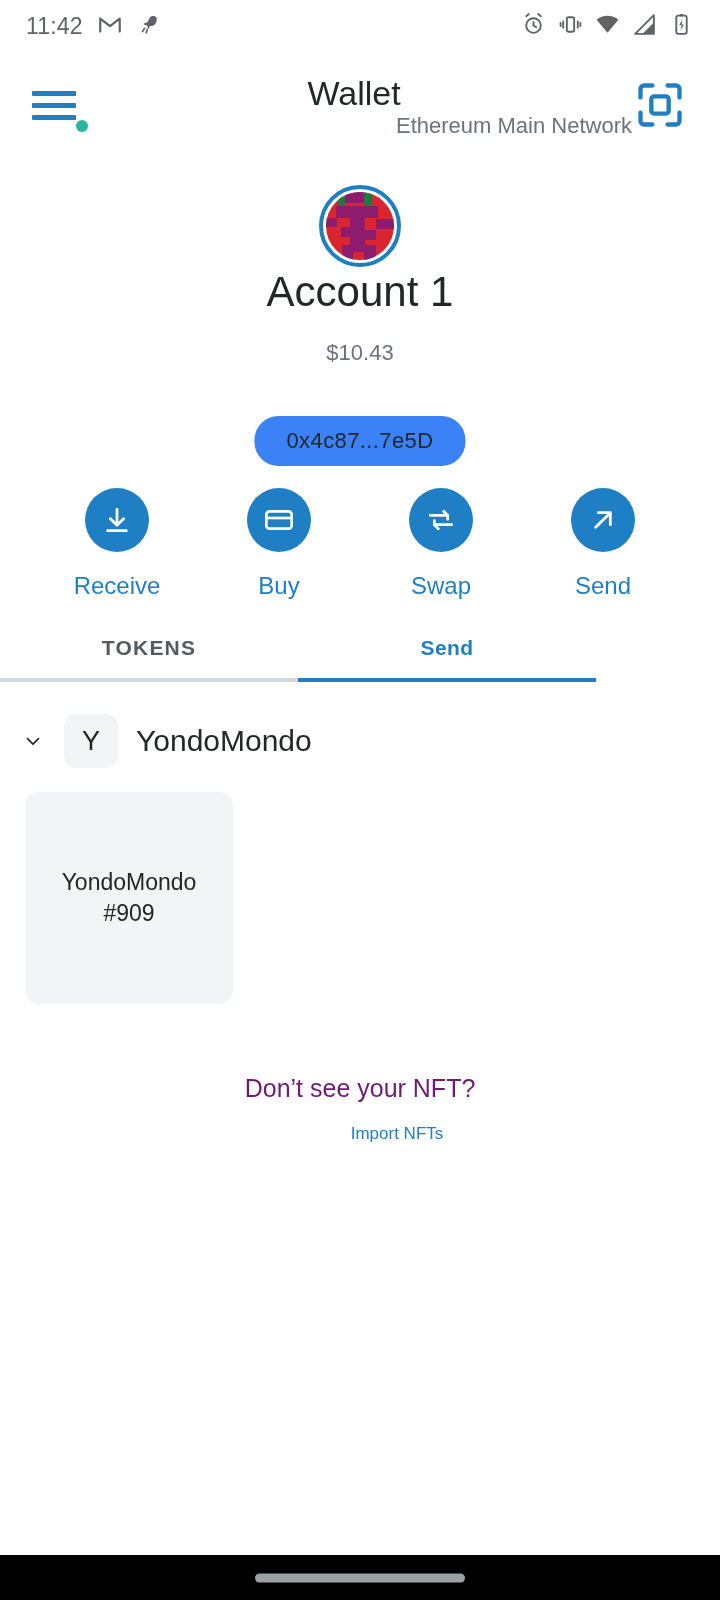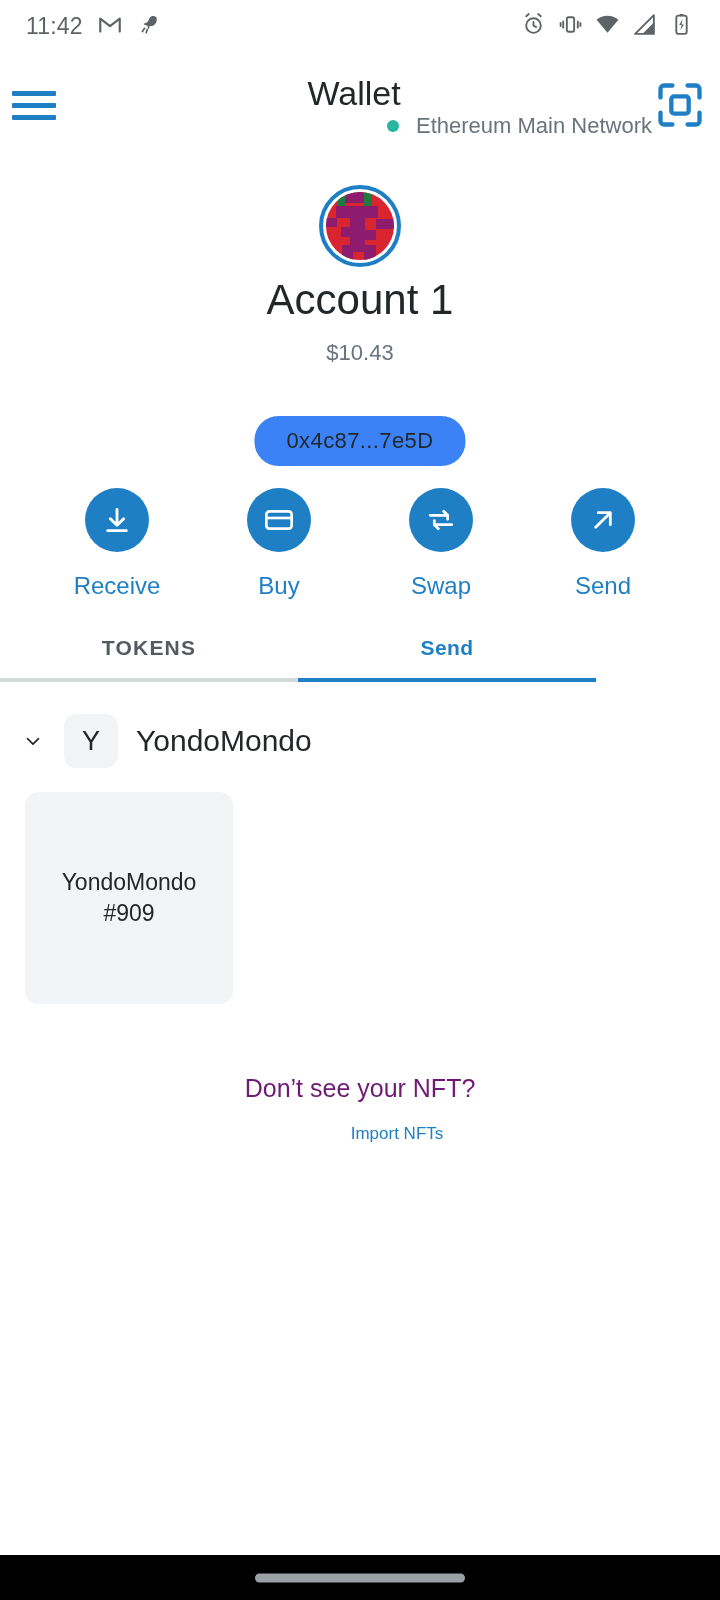--- a/index.html
+++ b/index.html
@@ -18,42 +18,42 @@
     padding: 16px 26px;
   }
   .status-left { display: flex; align-items: center; gap: 14px; }
   .status-time { font-size: 23px; color: #5f6368; letter-spacing: .2px; }
   .status-right { display: flex; align-items: center; gap: 12px; }
   .sicon { display: block; }
 
   
   .header {
     position: absolute; top: 60px; left: 0; width: 720px; height: 90px;
-    display: flex; align-items: center; padding: 0 12px;
+    display: flex; align-items: center; padding: 0 32px;
   }
   .hamburger { width: 44px; display: flex; flex-direction: column; gap: 7px; cursor: pointer; }
   .hamburger i { display: block; height: 5px; background: #1f7fc4; border-radius: 1px; }
   .header-center { flex: 1; text-align: center; margin-top: 2px; }
   .header-title { font-size: 34px; color: #24272a; font-weight: 400; line-height: 40px; }
-  .header-sub { display: flex; align-items: center; justify-content: flex-end; gap: 17px; margin-top: 0; }
+  .header-sub { display: flex; align-items: center; justify-content: space-between; gap: 17px; margin-top: 0; }
   .net-dot { width: 12px; height: 12px; border-radius: 50%; background: #29b6a0; display: block; }
   .net-name { font-size: 22px; color: #6a737d; }
   .scan-btn { width: 56px; height: 56px; display: flex; align-items: center; justify-content: center; cursor: pointer; }
 
   
   .avatar-wrap {
     position: absolute; top: 185px; left: 50%; transform: translateX(-50%);
     width: 82px; height: 82px; border-radius: 50%;
     border: 4px solid #1f7fc4; overflow: hidden; background: #fff;
   }
   .avatar-inner { position: absolute; inset: 3px; border-radius: 50%; overflow: hidden; }
   .jz { position: absolute; }
 
   .account-name {
-    position: absolute; top: 276px; left: 0; width: 720px; text-align: center;
+    position: absolute; top: 268px; left: 0; width: 720px; text-align: center;
     font-size: 42px; color: #24272a; font-weight: 400;
   }
   .account-balance {
     position: absolute; top: 340px; left: 0; width: 720px; text-align: center;
     font-size: 22px; color: #6a737d;
   }
   .address-pill {
     position: absolute; top: 416px; left: 50%; transform: translateX(-50%);
     background: #3b82f6; color: #24272a; border-radius: 24px;
     padding: 12px 32px; font-size: 22px; letter-spacing: .4px; cursor: pointer;

